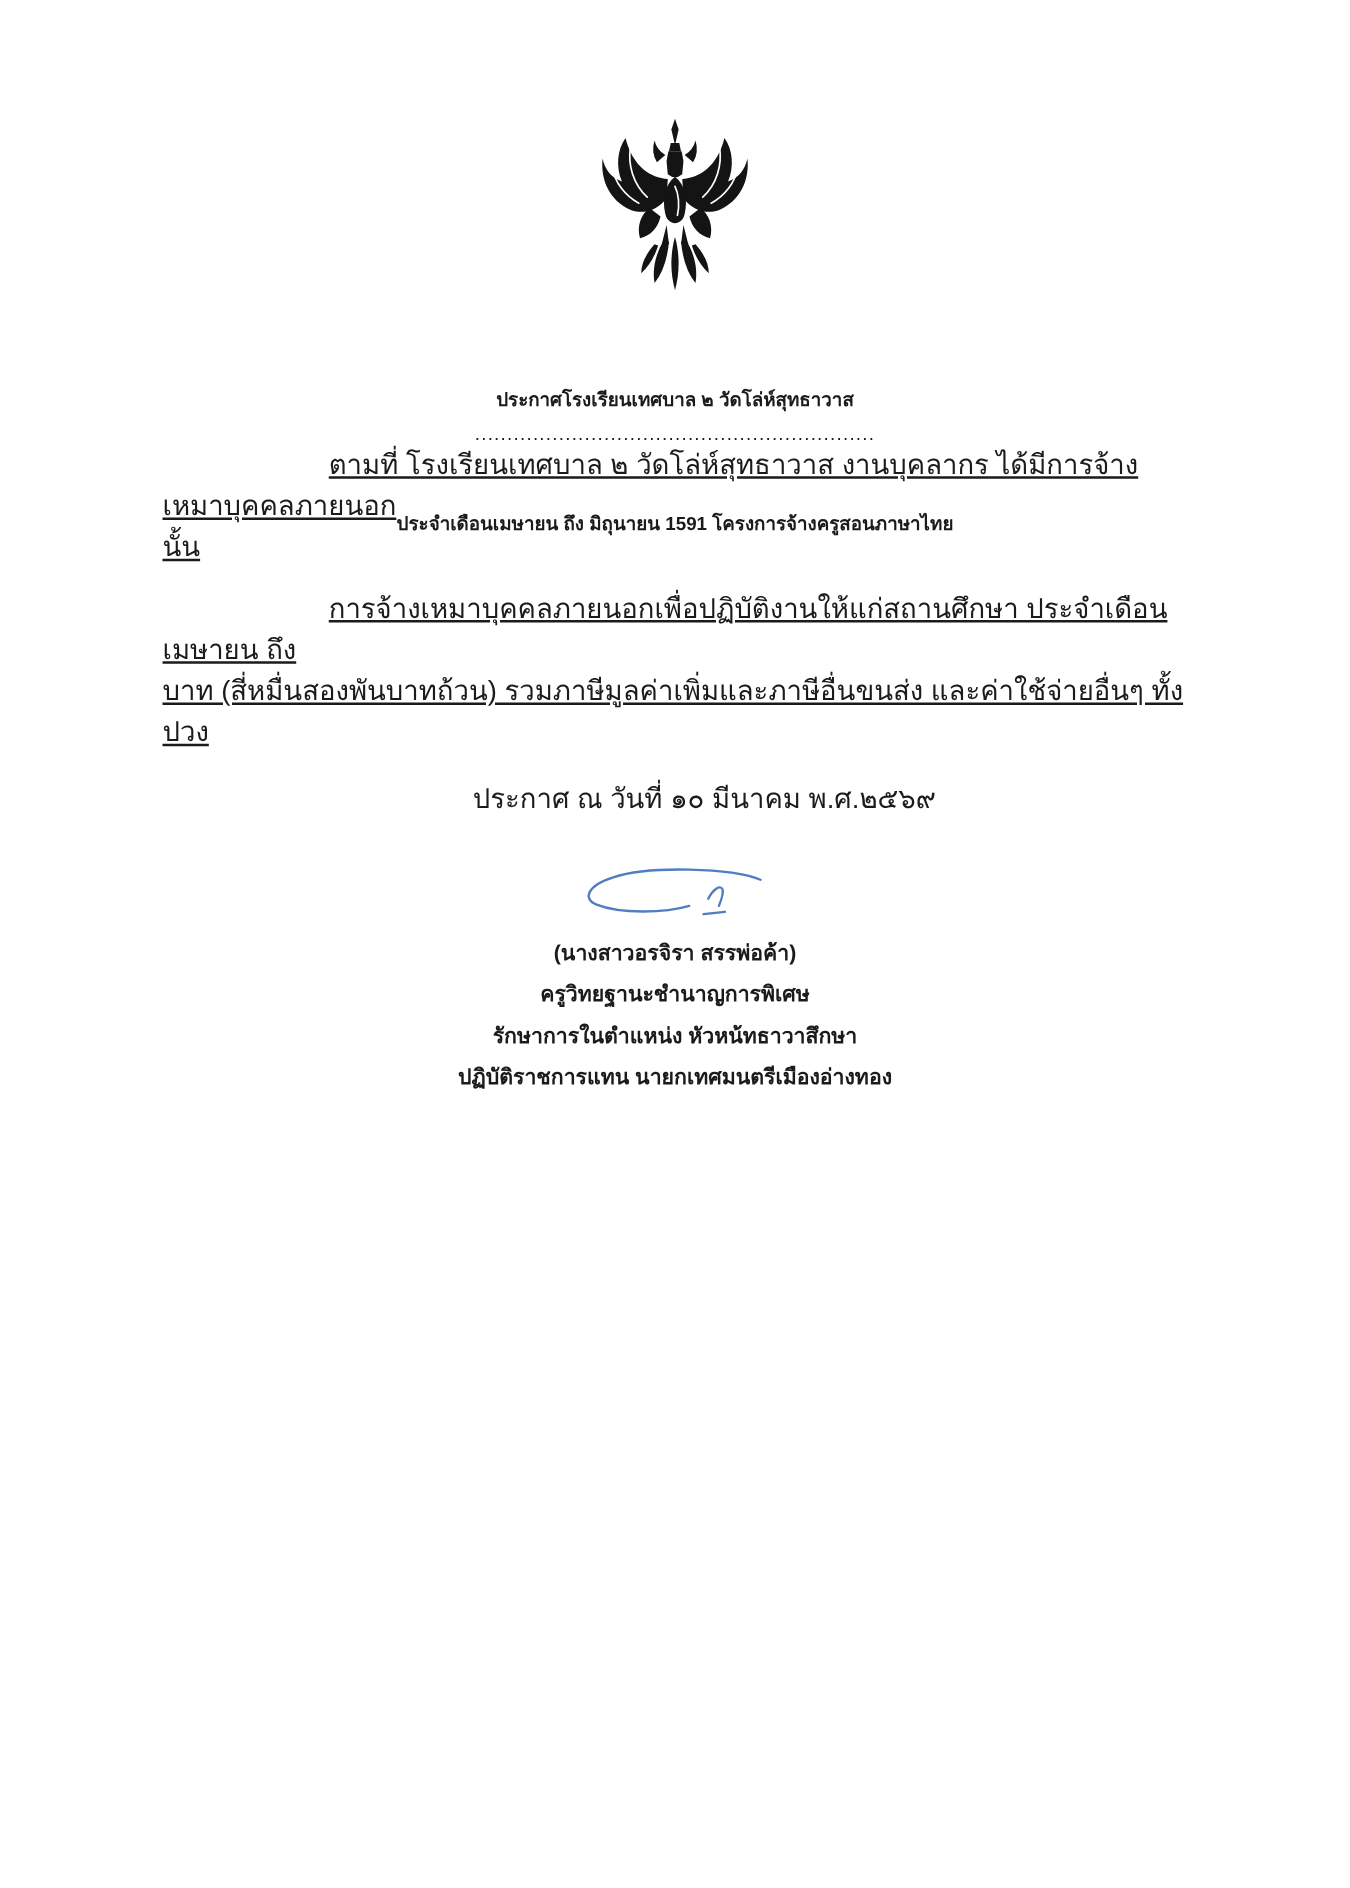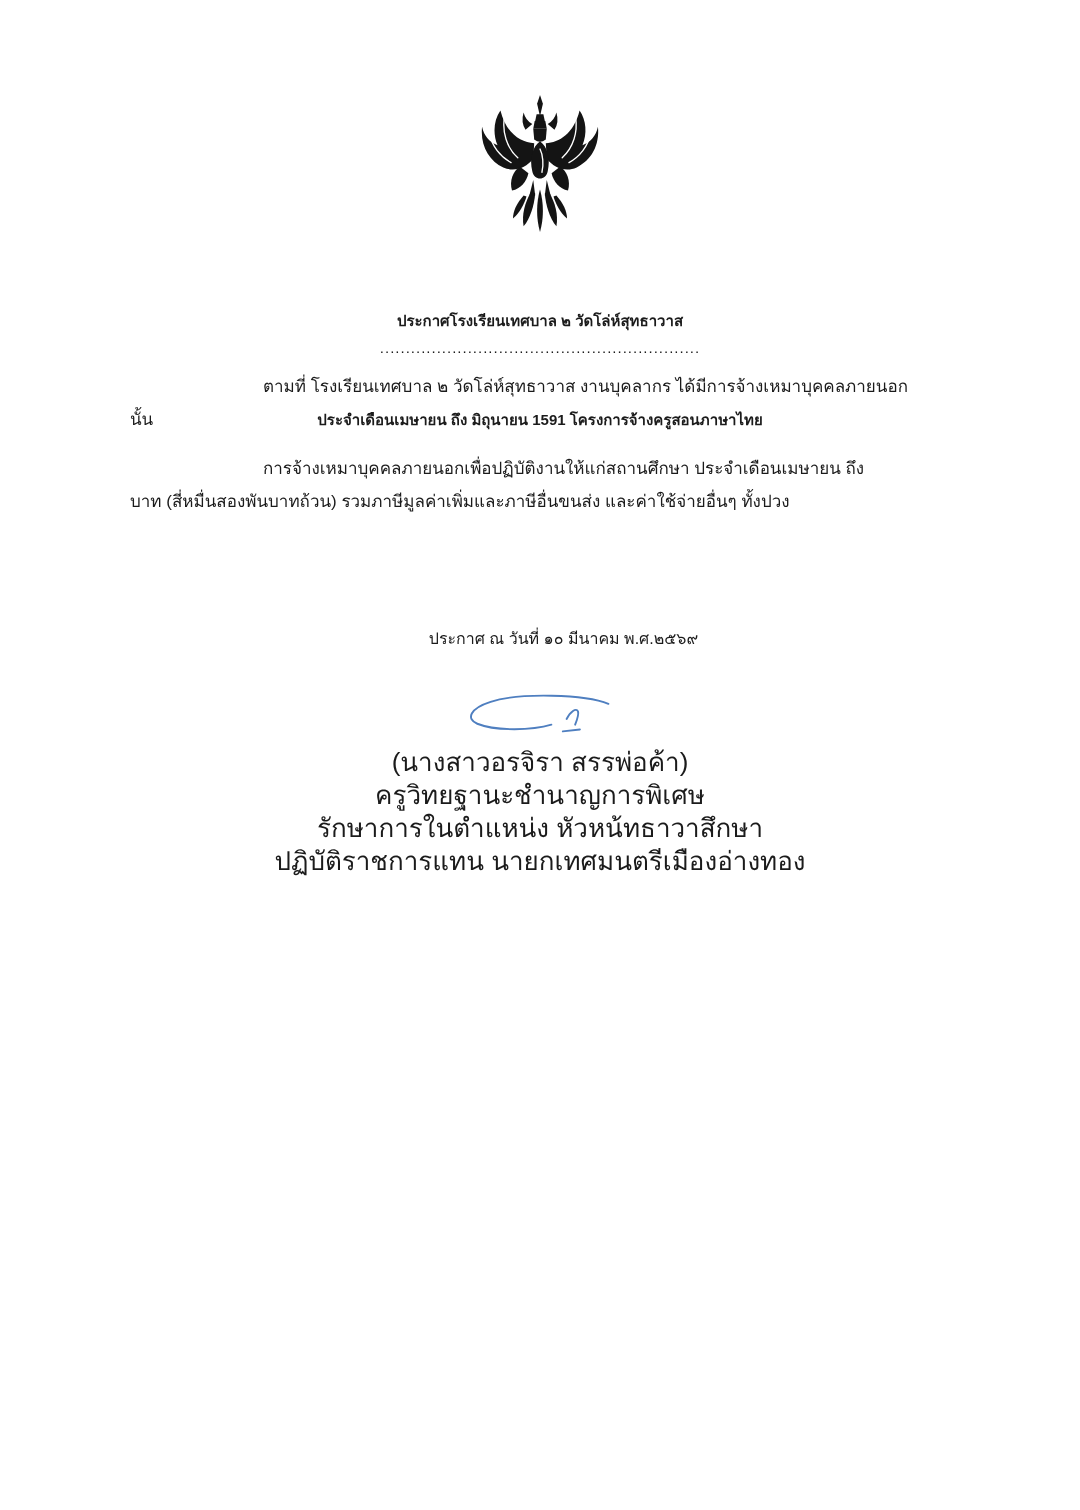--- a/index.html
+++ b/index.html
@@ -38,54 +38,56 @@
     top:340px;
     left:0; right:0;
     text-align:center;
     font-size:15px;
     line-height:16px;
     letter-spacing:1px;
     color:#1b1b1b;
   }
   .body-text {
     position:absolute;
-    top:370px;
+    top:355px;
     left:130px;
     width:822px;
-    font-size:17px;
+    font-size:22px;
     line-height:33px;
+    text-decoration:underline;
   }
   .paragraph { margin:0; }
   .paragraph + .paragraph { margin-top:16px; }
   .line { min-height:33px; }
   .line.indent { text-indent:133px; }
   .date-line {
     position:absolute;
     top:622px;
     left:0; right:0;
     text-align:center;
-    font-size:16px;
+    font-size:22px;
     line-height:33px;
     padding-left:47px;
   }
   .signature-wrap {
     position:absolute;
     top:692px;
     left:50%;
     transform:translateX(-50%);
     width:152px;
     height:54px;
   }
   .signer-block {
     position:absolute;
     top:746px;
     left:0; right:0;
     text-align:center;
-    font-size:26px;
+    font-size:17px;
     line-height:33px;
+    font-weight:bold;
   }
 </style>
 </head>
 <body>
 
 <div class="page">
 
   <svg class="emblem" viewBox="0 0 130 145" aria-hidden="true">
     <g fill="#141414" stroke="none">
 

